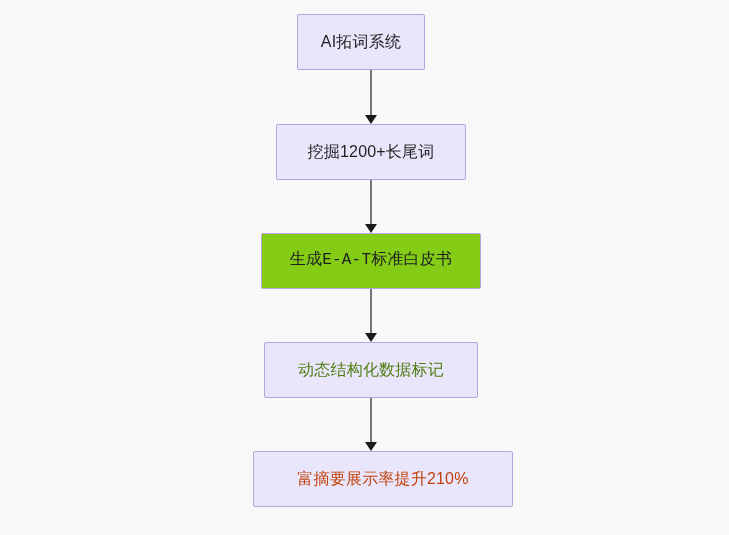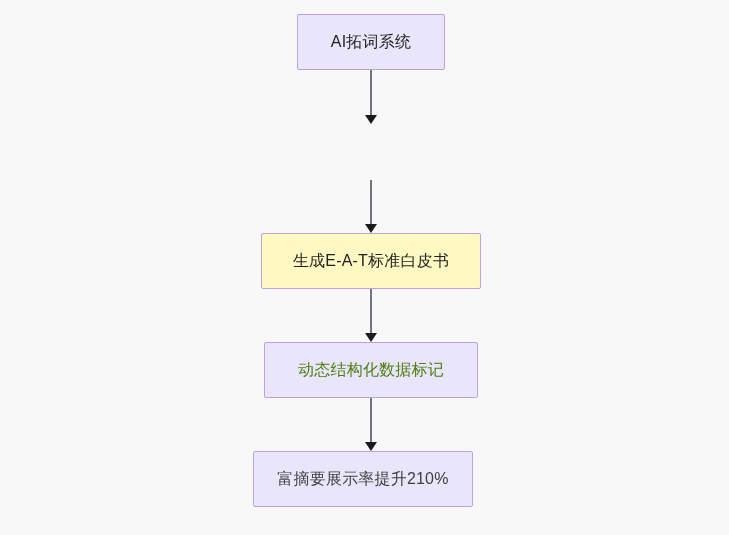--- a/index.html
+++ b/index.html
@@ -71,25 +71,28 @@
       <div class="edge-head" style="top: 44px; border-top-color: rgb(27, 27, 29);"></div>
     </div>
     <div class="edge" style="left: 371px; top: 289px;">
       <div class="edge-line" style="height: 45px; background: rgb(114, 117, 122);"></div>
       <div class="edge-head" style="top: 44px; border-top-color: rgb(27, 27, 29);"></div>
     </div>
     <div class="edge" style="left: 371px; top: 398px;">
       <div class="edge-line" style="height: 45px; background: rgb(114, 117, 122);"></div>
       <div class="edge-head" style="top: 44px; border-top-color: rgb(27, 27, 29);"></div>
     </div>
-    <div class="node" style="left: 297px; top: 14px; width: 148px; height: 56px; background: rgb(233, 230, 251); border-color: rgb(185, 164, 222); color: rgb(31, 32, 32);">
+    <div class="node" style="left: 297px; top: 14px; width: 128px; height: 56px; background: rgb(233, 230, 251); border-color: rgb(185, 164, 222); color: rgb(31, 32, 32);">
       <span>AI拓词系统</span>
     </div>
-    <div class="node" style="left: 261px; top: 233px; width: 220px; height: 56px; background: #fef9c3; border-color: rgb(185, 164, 222); color: rgb(31, 32, 32);">
+    <div class="node" style="left: 276px; top: 124px; width: 190px; height: 56px; background: rgb(233, 230, 251); border-color: rgb(185, 164, 222); color: rgb(31, 32, 32);">
+      <span>挖掘1200+长尾词</span>
+    </div>
+    <div class="node" style="left: 261px; top: 233px; width: 220px; height: 56px; background: #84cc16; border-color: rgb(185, 164, 222); color: rgb(31, 32, 32); font-family: Liberation Mono, monospace;">
       <span>生成E-A-T标准白皮书</span>
     </div>
     <div class="node" style="left: 264px; top: 342px; width: 214px; height: 56px; background: rgb(233, 230, 251); border-color: rgb(185, 164, 222); color: #4d7c0f;">
       <span>动态结构化数据标记</span>
     </div>
-    <div class="node" style="left: 253px; top: 451px; width: 220px; height: 56px; background: rgb(233, 230, 251); border-color: rgb(185, 164, 222); color: #404040;">
+    <div class="node" style="left: 253px; top: 451px; width: 260px; height: 56px; background: rgb(233, 230, 251); border-color: rgb(185, 164, 222); color: #c2410c;">
       <span>富摘要展示率提升210%</span>
     </div>
   </div>
 
 </body></html>

